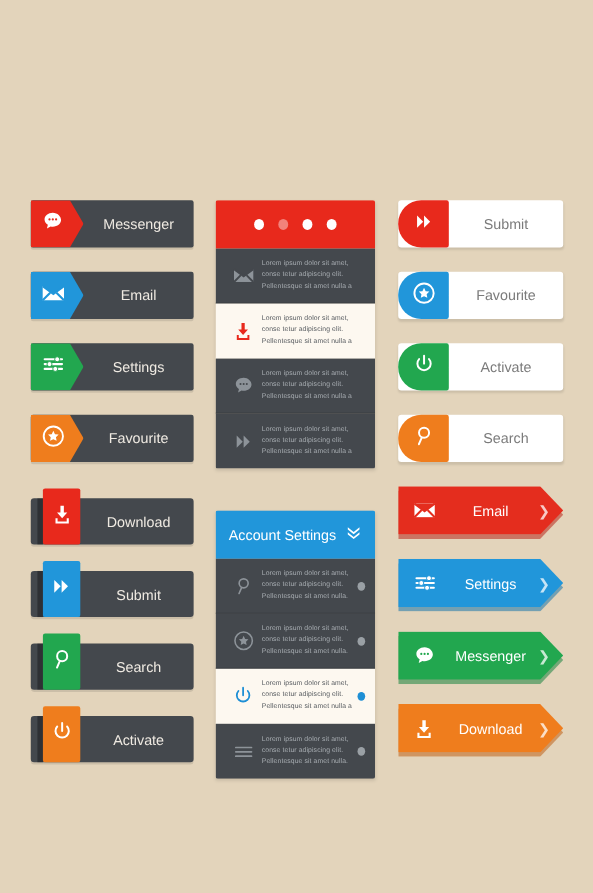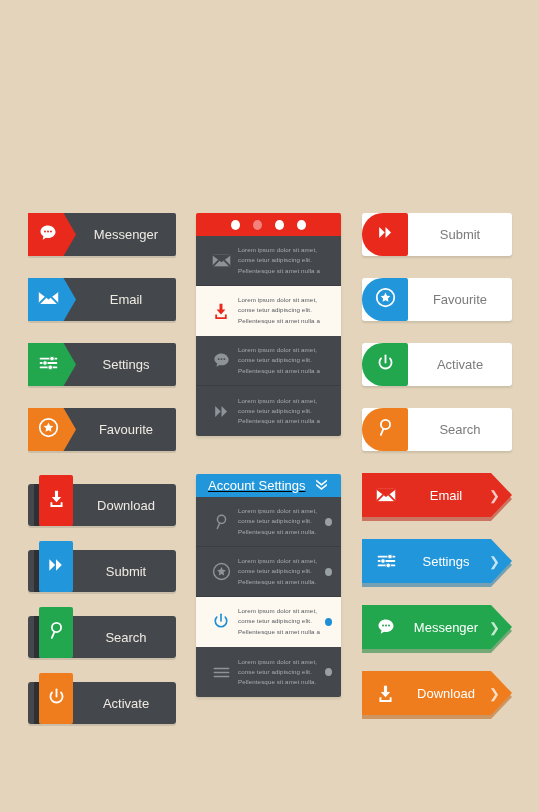--- a/index.html
+++ b/index.html
@@ -38,21 +38,21 @@
     font-weight: bold;
     letter-spacing: 1.2px;
     color: #3e4247;
     vertical-align: middle;
     transform: scaleX(0.88);
     transform-origin: center;
     padding: 0 4px;
   }
 
   
-  .col { position: absolute; margin-top: 31px; }
+  .col { position: absolute; }
   #col-left   { left: 28px;  top: 182px; width: 148px; }
   #col-mid    { left: 196px; top: 182px; width: 145px; }
   #col-right  { left: 362px; top: 182px; width: 150px; }
 
   
   .btn-pent {
     position: relative;
     width: 148px; height: 43px;
     margin-bottom: 22px;
   }
@@ -189,22 +189,22 @@
   }
 
   
   .panel {
     width: 145px;
     border-radius: 2px;
     overflow: hidden;
     box-shadow: 0 2px 3px rgba(0,0,0,0.10);
   }
   .panel-head {
-    height: 23px;
-    display: flex; align-items: center; text-decoration: underline;
+    height: 44px;
+    display: flex; align-items: center;
   }
   #panel-dots-head { justify-content: center; gap: 13px; }
   .dot-nav {
     width: 9px; height: 10px;
     border-radius: 50%;
     background: #ffffff;
   }
   .dot-nav.dim { background: rgba(255,255,255,0.42); }
 
   #panel-acct-head {

